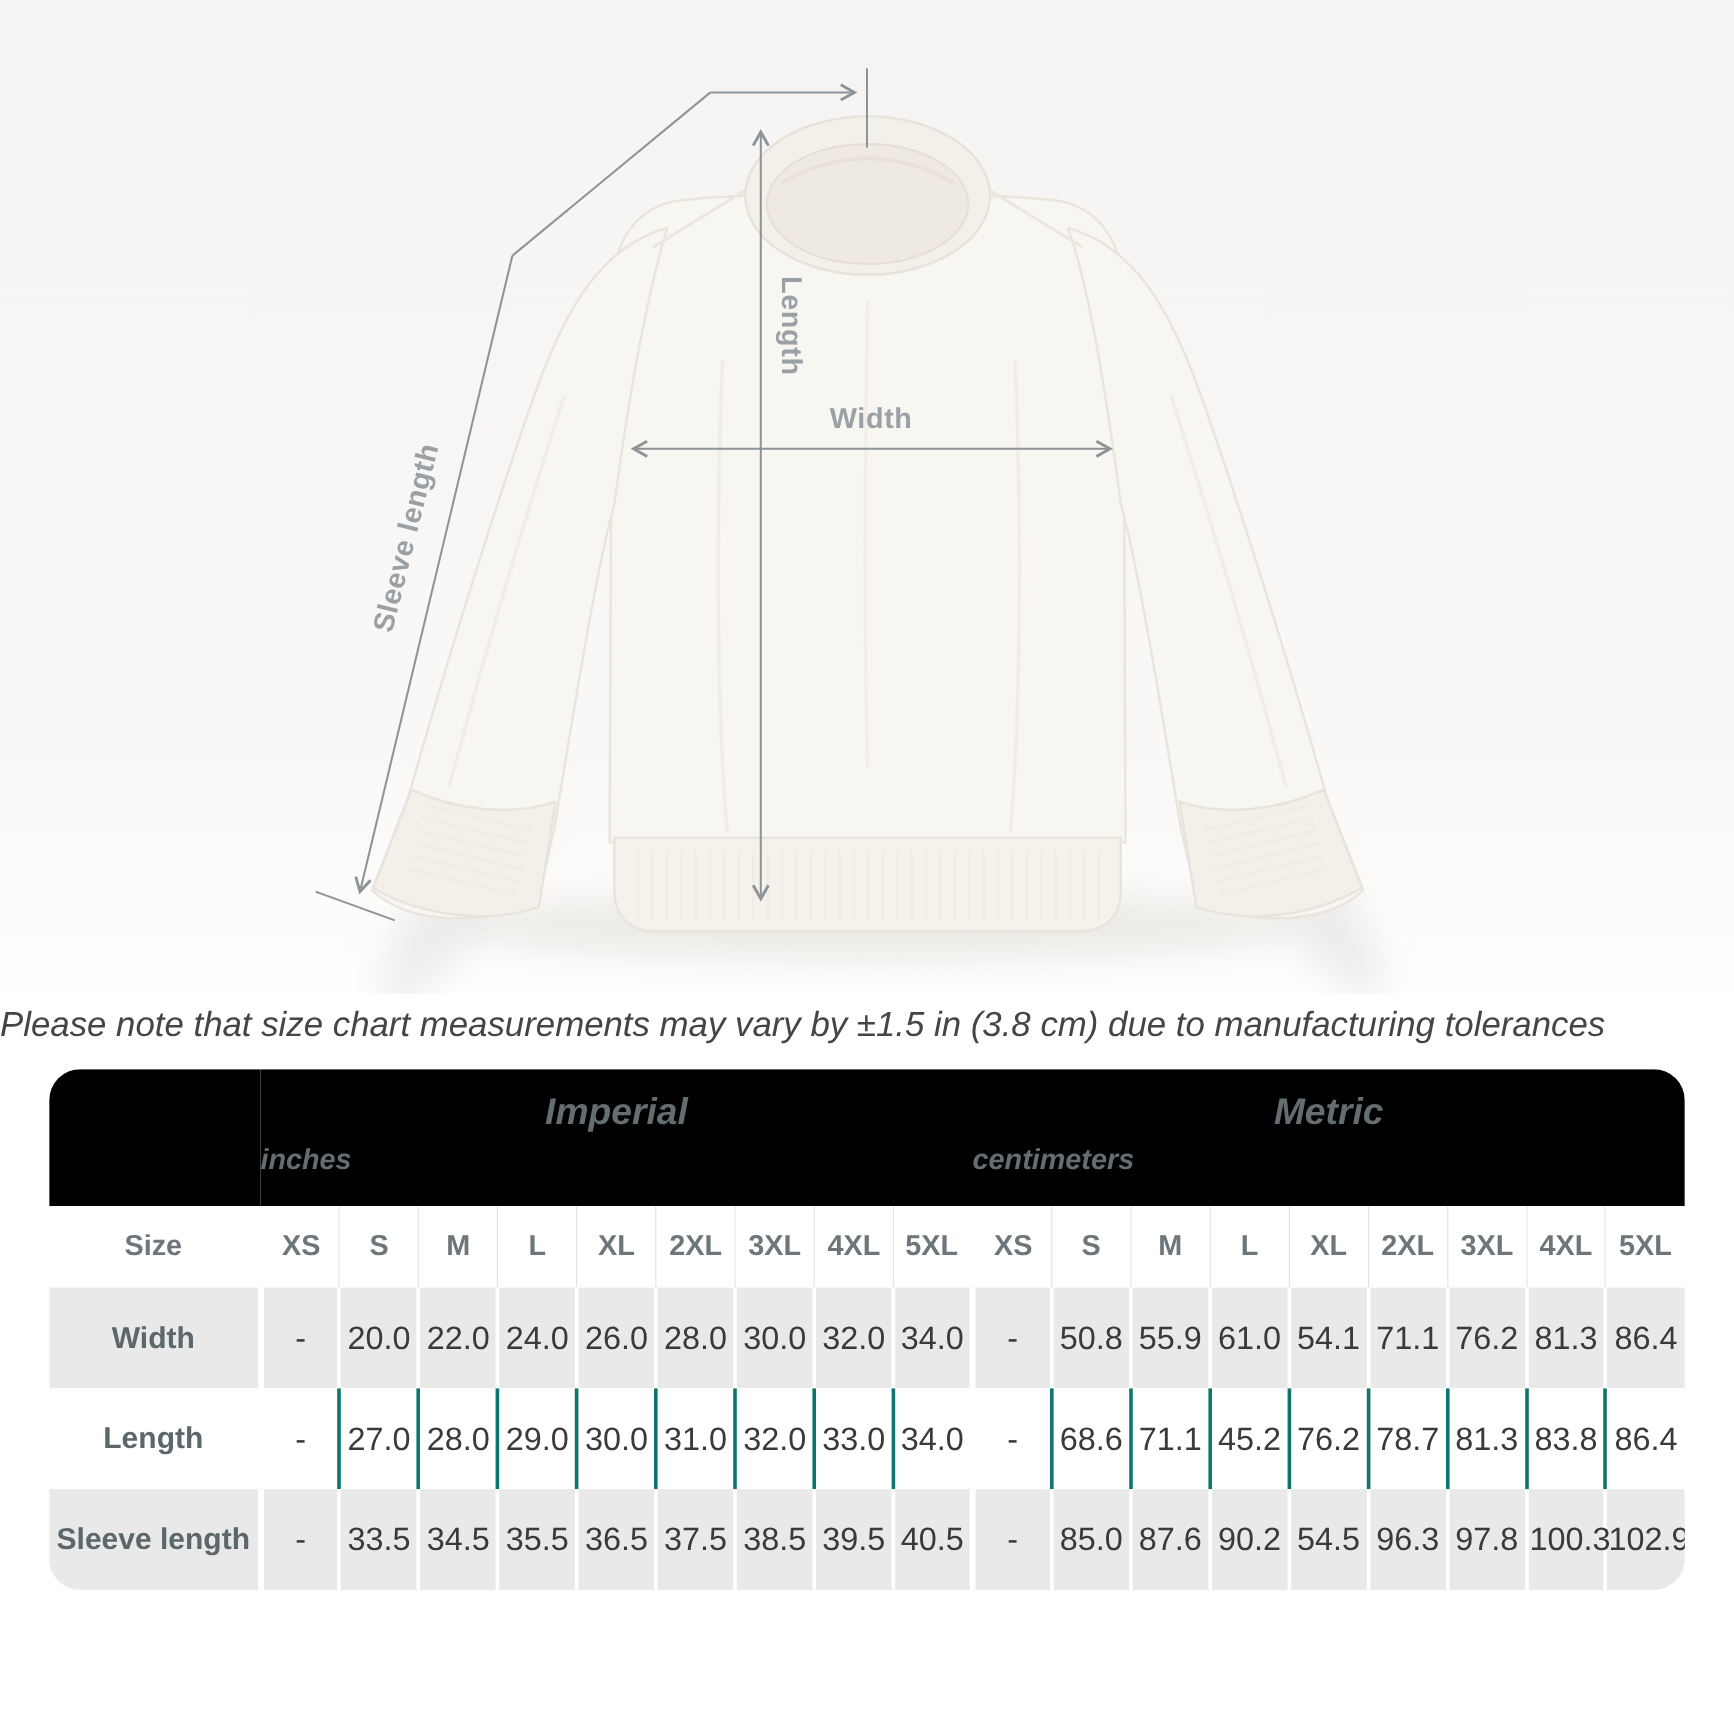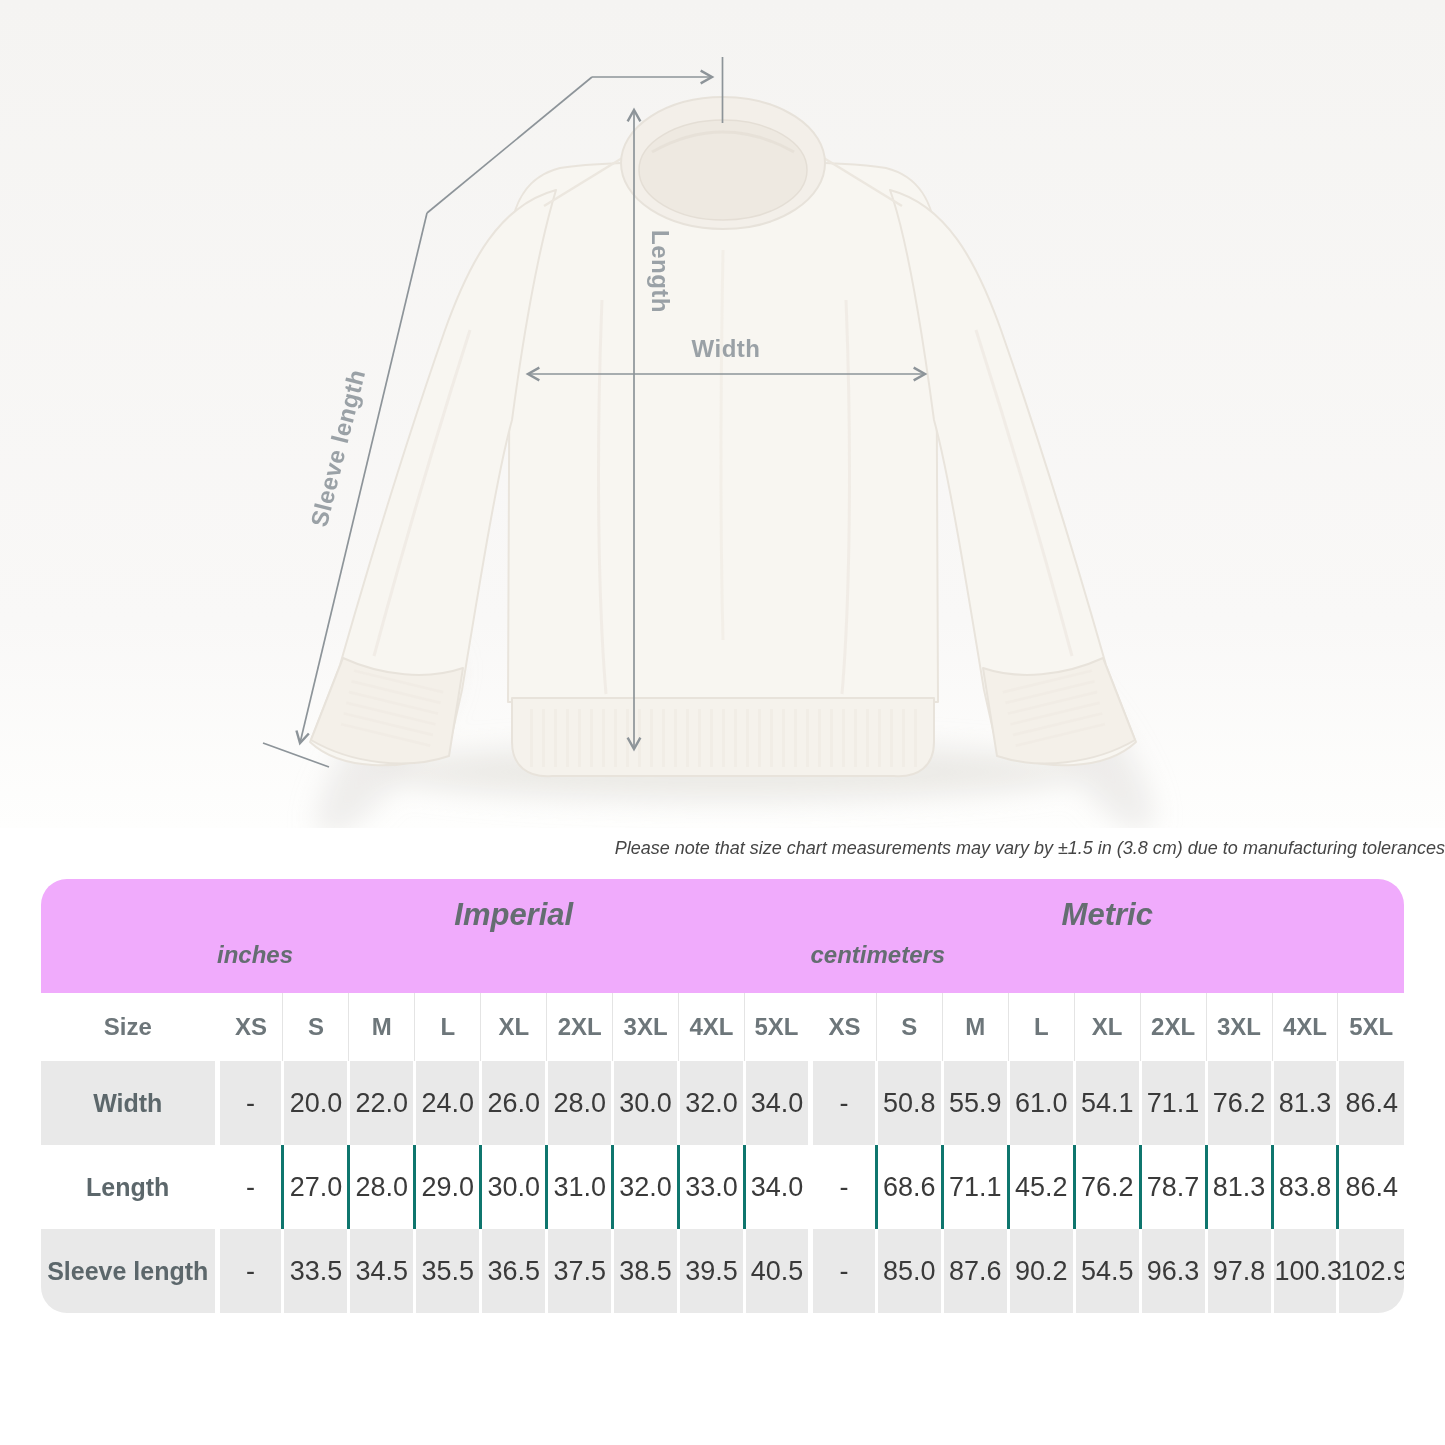--- a/index.html
+++ b/index.html
@@ -29,41 +29,41 @@
   .title {
     margin: 20px 0 0 0;
     text-align: center;
     font-size: 38px;
     font-weight: 700;
     color: #2d2d2d;
     letter-spacing: 0.2px;
   }
   .note {
     margin: 10px 0 0 0;
-    text-align: right;
+    text-align: left;
     font-style: italic;
-    font-size: 18px;
+    font-size: 29px;
     color: #454545;
   }
 
   
   .table-wrap {
     margin: 20px 41px 0 41px;
     border-radius: 26px;
     overflow: hidden;
   }
   table.size-chart {
     width: 100%;
     border-collapse: collapse;
     table-layout: fixed;
   }
   col.label-col { width: 176px; }
 
   tr.units th {
-    background: #f0abfc;
+    background: #000000;
     padding: 18px 0 24px 0;
     vertical-align: middle;
   }
   .unit-title {
     font-size: 31px;
     font-weight: 700;
     font-style: italic;
     color: #646d71;
     text-align: center;
   }

